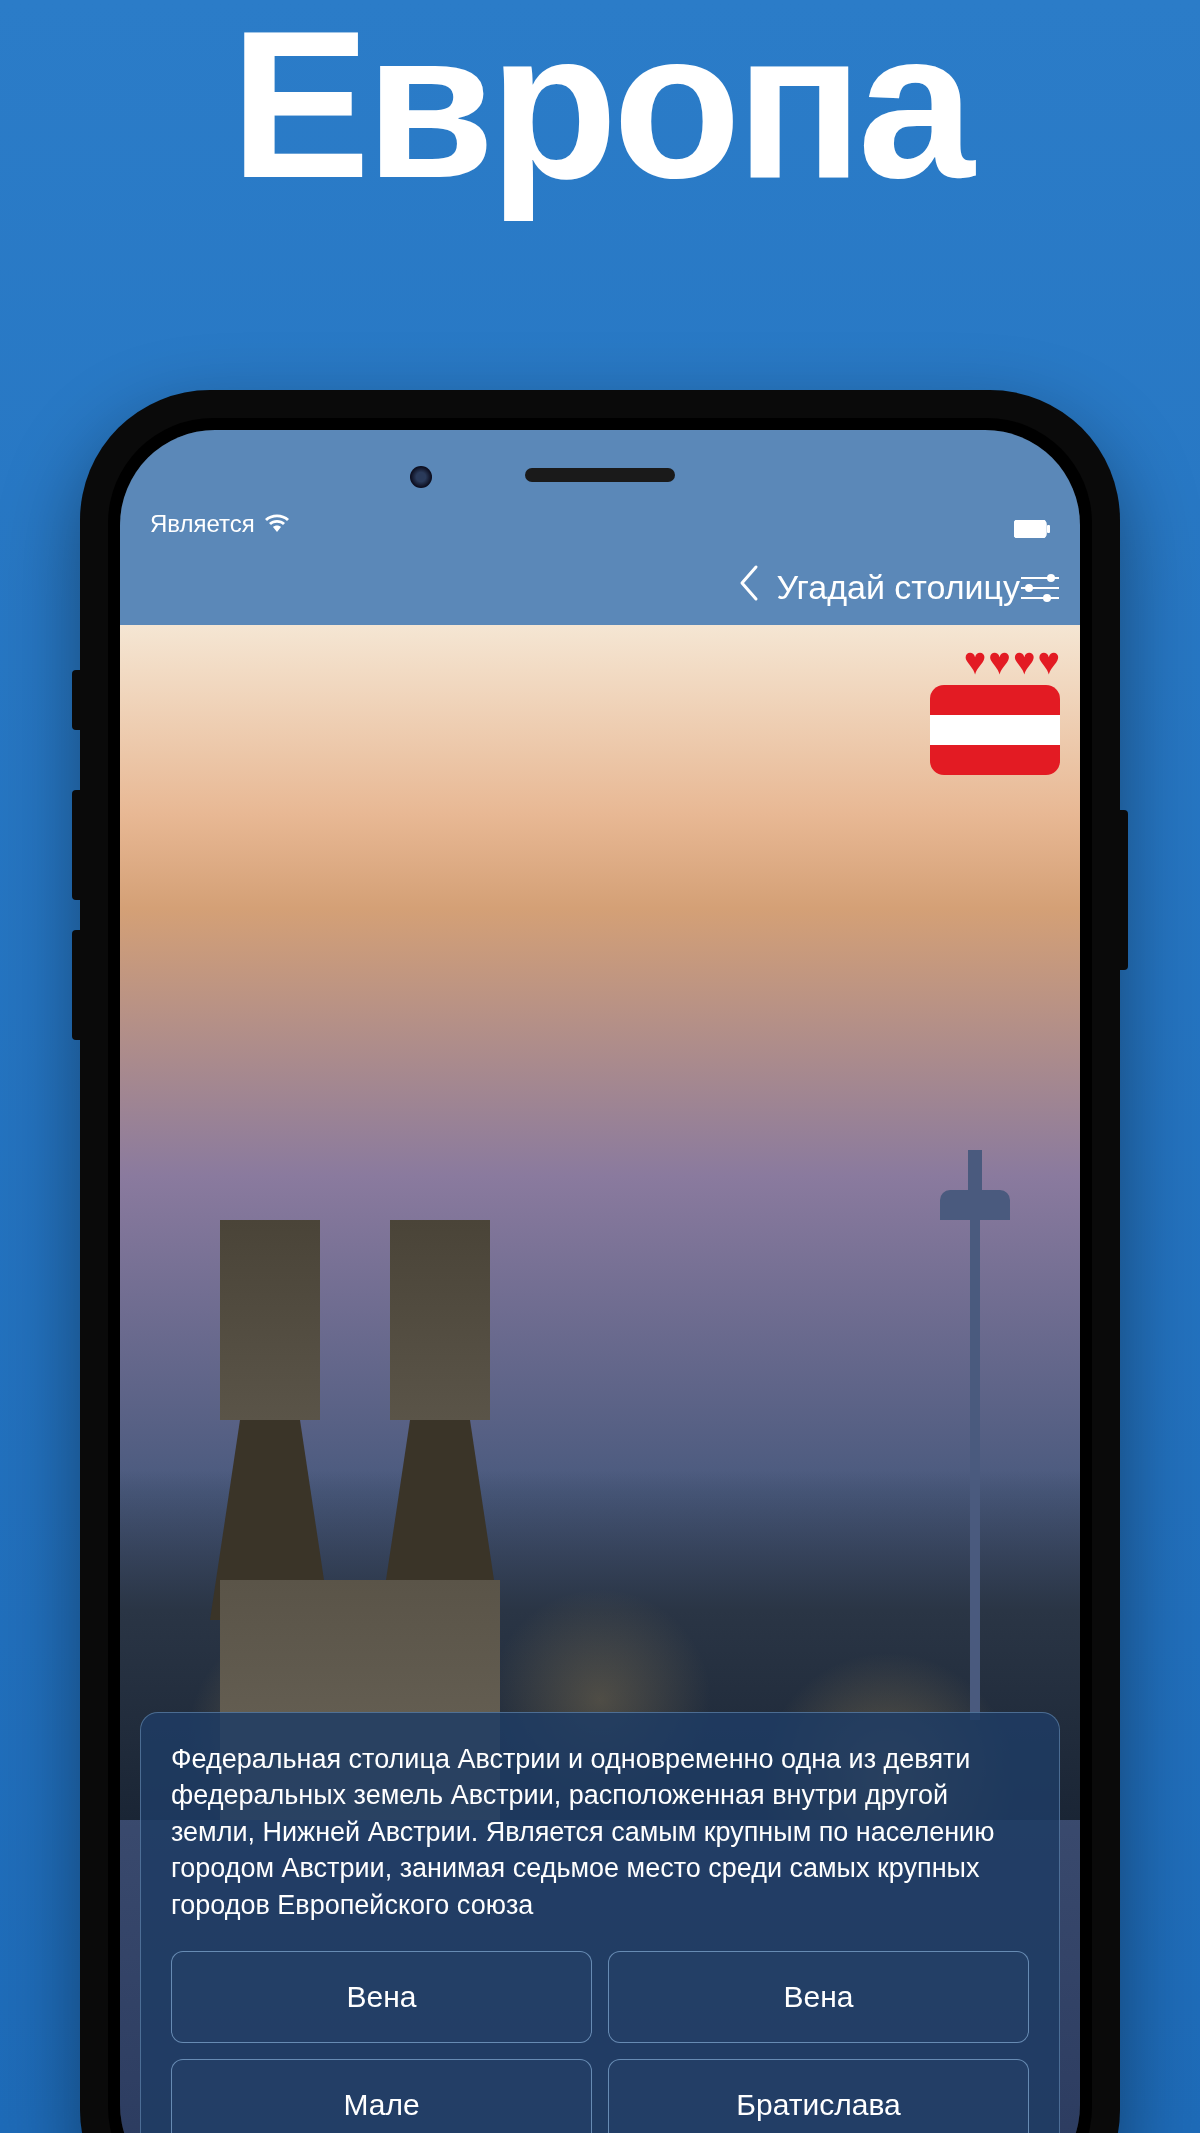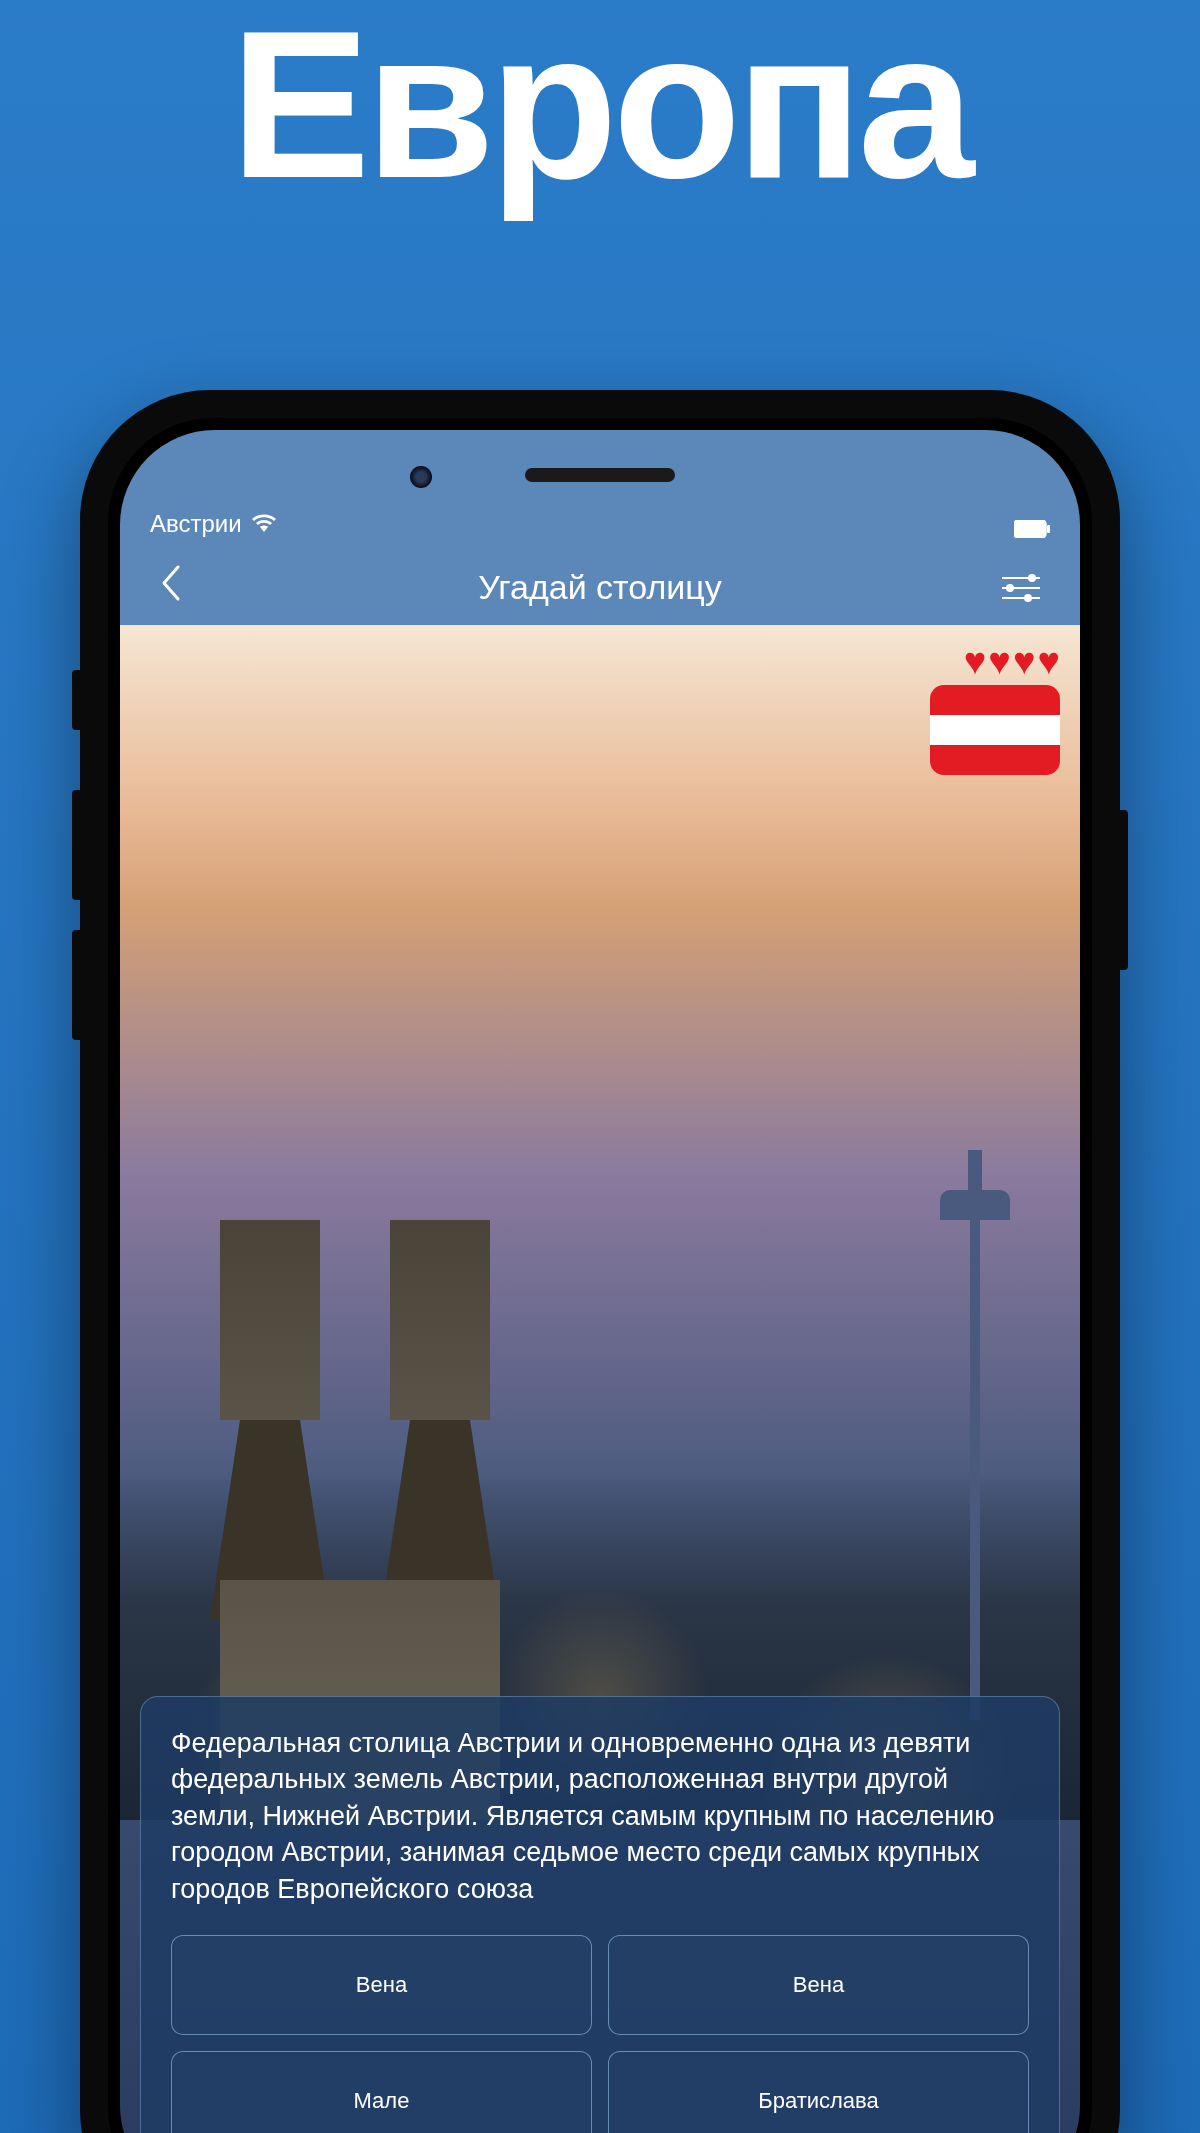--- a/index.html
+++ b/index.html
@@ -142,22 +142,22 @@
     .battery-icon {
       display: flex;
       align-items: center;
     }
     
     .app-header {
       height: 75px;
       background: #5b88b8;
       display: flex;
       align-items: center;
-      justify-content: space-between;
-      padding: 0 39px;
+      justify-content: flex-end;
+      padding: 0 20px;
       color: white;
     }
     
     .back-button {
       font-size: 42px;
       font-weight: 300;
       width: 40px;
     }
     
     .app-title {
@@ -362,23 +362,23 @@
     .answers {
       display: grid;
       grid-template-columns: 1fr 1fr;
       gap: 16px;
     }
     
     .answer-button {
       border: 1px solid rgba(150, 190, 230, 0.6);
       border-radius: 12px;
       color: white;
-      font-size: 22px;
+      font-size: 30px;
       text-align: center;
-      padding: 36px 10px;
+      padding: 28px 10px;
       background: rgba(40, 70, 110, 0.3);
     }
   </style>
 </head>
 <body>
 
 <div class="page-title">Европа</div>
 
 <div class="phone-frame">
   <div class="side-button-left-1"></div>
@@ -387,21 +387,21 @@
   <div class="side-button-right"></div>
 
   <div class="phone-inner">
     <div class="phone-camera"></div>
     <div class="phone-speaker"></div>
 
     <div class="phone-screen">
 
       <div class="status-bar">
         <div class="status-left">
-          <span>Австрии</span>
+          <span>Является</span>
           <span class="wifi-icon">
             <svg width="24" height="18" viewBox="0 0 24 18" fill="white">
               <path d="M12 18 L8 13 C10 11 14 11 16 13 Z M4 9 C8 5 16 5 20 9 L18 11 C15 8 9 8 6 11 Z M0 5 C6 -1 18 -1 24 5 L22 7 C17 2 7 2 2 7 Z"></path>
             </svg>
           </span>
         </div>
 
         <div class="battery-icon">
           <svg width="36" height="18" viewBox="0 0 36 18" fill="none">
             <rect x="0" y="0" width="32" height="18" rx="4" stroke="white" stroke-width="1.5" fill="white"></rect>

